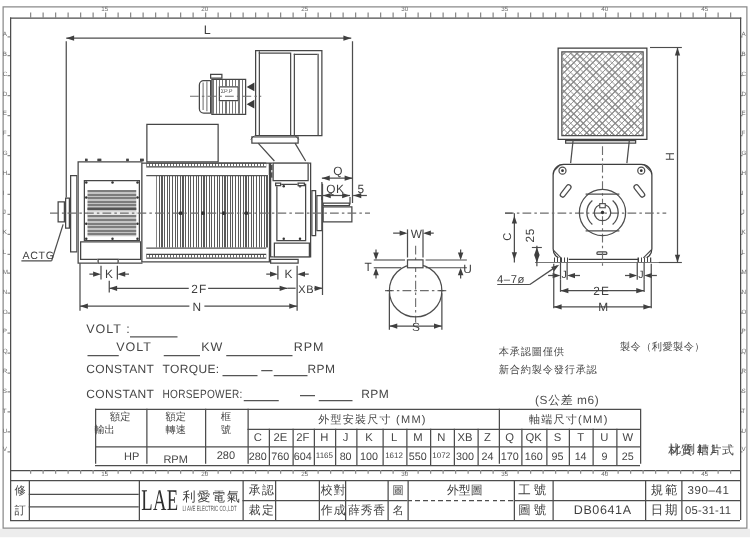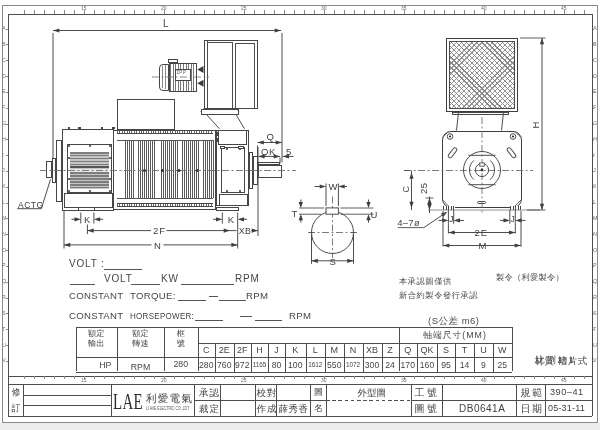--- a/index.html
+++ b/index.html
@@ -464,21 +464,21 @@
 <line x1="311.5" y1="260.8" x2="353.5" y2="260.8" stroke="#4d4d4d" stroke-width="1"></line>
 <path d="M311.5 260.8 L317.8 262.9 L317.8 258.7 Z" fill="#3f3f3f" stroke="none"></path>
 <path d="M353.5 260.8 L347.2 258.7 L347.2 262.9 Z" fill="#3f3f3f" stroke="none"></path>
 <text x="329.5" y="264.5" font-size="9.5" letter-spacing="0.5" fill="#3f3f3f" stroke="none">S</text>
 </svg>
 
 <div class="t" style="left:69px;top:258.5px;font-size:10px;letter-spacing:0.8px;color:#454545;">VOLT :</div>
 <div class="h" style="left:104px;top:268.8px;width:38px;background:#555;height:1px"></div>
 <div class="t" style="left:69px;top:274px;font-size:10px;letter-spacing:0.8px;color:#454545;"></div>
 <div class="h" style="left:70px;top:284.2px;width:25px;background:#555;height:1px"></div>
-<div class="t" style="left:104px;top:274px;font-size:10px;letter-spacing:0.8px;color:#454545;">VOLT</div>
+<div class="t" style="left:93px;top:274px;font-size:10px;letter-spacing:0.8px;color:#454545;">VOLT</div>
 <div class="h" style="left:130.5px;top:284.2px;width:29px;background:#555;height:1px"></div>
 <div class="t" style="left:161px;top:274px;font-size:10px;letter-spacing:0.8px;color:#454545;">KW</div>
 <div class="h" style="left:180.5px;top:284.2px;width:53px;background:#555;height:1px"></div>
 <div class="t" style="left:235px;top:274px;font-size:10px;letter-spacing:0.8px;color:#454545;">RPM</div>
 <div class="t" style="left:69px;top:290.5px;font-size:9.6px;letter-spacing:0.3px;color:#454545">CONSTANT</div>
 <div class="t" style="left:130px;top:290.5px;font-size:9.6px;letter-spacing:0.3px;color:#454545">TORQUE:</div>
 <div class="h" style="left:177.5px;top:300.2px;width:28px;background:#555;height:1px"></div>
 <div class="h" style="left:208.5px;top:295.5px;width:9.5px;background:#555;height:1px"></div>
 <div class="h" style="left:219px;top:300.2px;width:26.5px;background:#555;height:1px"></div>
 <div class="t" style="left:246px;top:290.5px;font-size:9.6px;letter-spacing:0.3px;color:#454545">RPM</div>
@@ -513,25 +513,26 @@
 <div class="v" style="left:362.5px;top:342.5px;height:29.0px;background:#4d4d4d;width:1px"></div>
 <div class="v" style="left:381.5px;top:342.5px;height:29.0px;background:#4d4d4d;width:1px"></div>
 <div class="v" style="left:398.5px;top:326.8px;height:44.69999999999999px;background:#4d4d4d;width:1px"></div>
 <div class="v" style="left:417px;top:342.5px;height:29.0px;background:#4d4d4d;width:1px"></div>
 <div class="v" style="left:437px;top:342.5px;height:29.0px;background:#4d4d4d;width:1px"></div>
 <div class="v" style="left:455px;top:342.5px;height:29.0px;background:#4d4d4d;width:1px"></div>
 <div class="v" style="left:474px;top:342.5px;height:29.0px;background:#4d4d4d;width:1px"></div>
 <div class="v" style="left:493px;top:342.5px;height:29.0px;background:#4d4d4d;width:1px"></div>
 <div class="v" style="left:511.5px;top:326.8px;height:44.69999999999999px;background:#4d4d4d;width:1px"></div>
 <div class="t" style="left:75.5px;top:330px;width:41.5px;text-align:center;font-size:8.2px;letter-spacing:0px;color:#454545">額定</div>
-<div class="t" style="left:75.5px;top:340px;width:41.5px;text-align:center;font-size:8.2px;letter-spacing:0px;color:#454545">輸出</div>
+<div class="t" style="left:75.5px;top:340px;width:41.5px;font-size:8.2px;letter-spacing:0px;color:#454545">輸出</div>
 <div class="t" style="left:117px;top:330px;width:47px;text-align:center;font-size:8.2px;letter-spacing:0px;color:#454545">額定</div>
 <div class="t" style="left:117px;top:340px;width:47px;text-align:center;font-size:8.2px;letter-spacing:0px;color:#454545">轉速</div>
 <div class="t" style="left:164px;top:330px;width:33.5px;text-align:center;font-size:8.2px;letter-spacing:0px;color:#454545">框</div>
 <div class="t" style="left:164px;top:340px;width:33.5px;text-align:center;font-size:8.2px;letter-spacing:0px;color:#454545">號</div>
+<div class="t" style="left:197.5px;top:330.5px;width:201.0px;text-align:center;font-size:8.8px;letter-spacing:1px;color:#454545">外型安裝尺寸 (MM)</div>
 <div class="t" style="left:398.5px;top:330.5px;width:113.0px;text-align:center;font-size:8.8px;letter-spacing:1px;color:#454545">軸端尺寸(MM)</div>
 <div class="t" style="left:197.5px;top:345.5px;width:17.5px;text-align:center;font-size:9px;letter-spacing:0px;color:#454545">C</div>
 <div class="t" style="left:215px;top:345.5px;width:18.5px;text-align:center;font-size:9px;letter-spacing:0px;color:#454545">2E</div>
 <div class="t" style="left:233.5px;top:345.5px;width:17.5px;text-align:center;font-size:9px;letter-spacing:0px;color:#454545">2F</div>
 <div class="t" style="left:251px;top:345.5px;width:17px;text-align:center;font-size:9px;letter-spacing:0px;color:#454545">H</div>
 <div class="t" style="left:268px;top:345.5px;width:17px;text-align:center;font-size:9px;letter-spacing:0px;color:#454545">J</div>
 <div class="t" style="left:285px;top:345.5px;width:20.5px;text-align:center;font-size:9px;letter-spacing:0px;color:#454545">K</div>
 <div class="t" style="left:305.5px;top:345.5px;width:19.5px;text-align:center;font-size:9px;letter-spacing:0px;color:#454545">L</div>
 <div class="t" style="left:325px;top:345.5px;width:18.5px;text-align:center;font-size:9px;letter-spacing:0px;color:#454545">M</div>
 <div class="t" style="left:343.5px;top:345.5px;width:19.0px;text-align:center;font-size:9px;letter-spacing:0px;color:#454545">N</div>
@@ -541,21 +542,21 @@
 <div class="t" style="left:417px;top:345.5px;width:20px;text-align:center;font-size:9px;letter-spacing:0px;color:#454545">QK</div>
 <div class="t" style="left:437px;top:345.5px;width:18px;text-align:center;font-size:9px;letter-spacing:0px;color:#454545">S</div>
 <div class="t" style="left:455px;top:345.5px;width:19px;text-align:center;font-size:9px;letter-spacing:0px;color:#454545">T</div>
 <div class="t" style="left:474px;top:345.5px;width:19px;text-align:center;font-size:9px;letter-spacing:0px;color:#454545">U</div>
 <div class="t" style="left:493px;top:345.5px;width:18.5px;text-align:center;font-size:9px;letter-spacing:0px;color:#454545">W</div>
 <div class="t" style="left:75.5px;top:360.5px;width:36px;text-align:right;font-size:8.8px;color:#454545">HP</div>
 <div class="t" style="left:117px;top:362.5px;width:47px;text-align:center;font-size:8.8px;letter-spacing:0px;color:#454545">RPM</div>
 <div class="t" style="left:164px;top:360px;width:33.5px;text-align:center;font-size:8.8px;letter-spacing:0px;color:#454545">280</div>
 <div class="t" style="left:197.5px;top:360.5px;width:17.5px;text-align:center;font-size:8.6px;letter-spacing:0px;color:#454545">280</div>
 <div class="t" style="left:215px;top:360.5px;width:18.5px;text-align:center;font-size:8.6px;letter-spacing:0px;color:#454545">760</div>
-<div class="t" style="left:233.5px;top:360.5px;width:17.5px;text-align:center;font-size:8.6px;letter-spacing:0px;color:#454545">972</div>
+<div class="t" style="left:233.5px;top:360.5px;width:17.5px;text-align:center;font-size:8.6px;letter-spacing:0px;color:#454545">604</div>
 <div class="t" style="left:251px;top:361.5px;width:17px;text-align:center;font-size:6.4px;letter-spacing:0px;color:#454545">1165</div>
 <div class="t" style="left:268px;top:360.5px;width:17px;text-align:center;font-size:8.6px;letter-spacing:0px;color:#454545">80</div>
 <div class="t" style="left:285px;top:360.5px;width:20.5px;text-align:center;font-size:8.6px;letter-spacing:0px;color:#454545">100</div>
 <div class="t" style="left:305.5px;top:361.5px;width:19.5px;text-align:center;font-size:6.4px;letter-spacing:0px;color:#454545">1612</div>
 <div class="t" style="left:325px;top:360.5px;width:18.5px;text-align:center;font-size:8.6px;letter-spacing:0px;color:#454545">550</div>
 <div class="t" style="left:343.5px;top:361.5px;width:19.0px;text-align:center;font-size:6.4px;letter-spacing:0px;color:#454545">1072</div>
 <div class="t" style="left:362.5px;top:360.5px;width:19.0px;text-align:center;font-size:8.6px;letter-spacing:0px;color:#454545">300</div>
 <div class="t" style="left:381.5px;top:360.5px;width:17.0px;text-align:center;font-size:8.6px;letter-spacing:0px;color:#454545">24</div>
 <div class="t" style="left:398.5px;top:360.5px;width:18.5px;text-align:center;font-size:8.6px;letter-spacing:0px;color:#454545">170</div>
 <div class="t" style="left:417px;top:360.5px;width:20px;text-align:center;font-size:8.6px;letter-spacing:0px;color:#454545">160</div>

